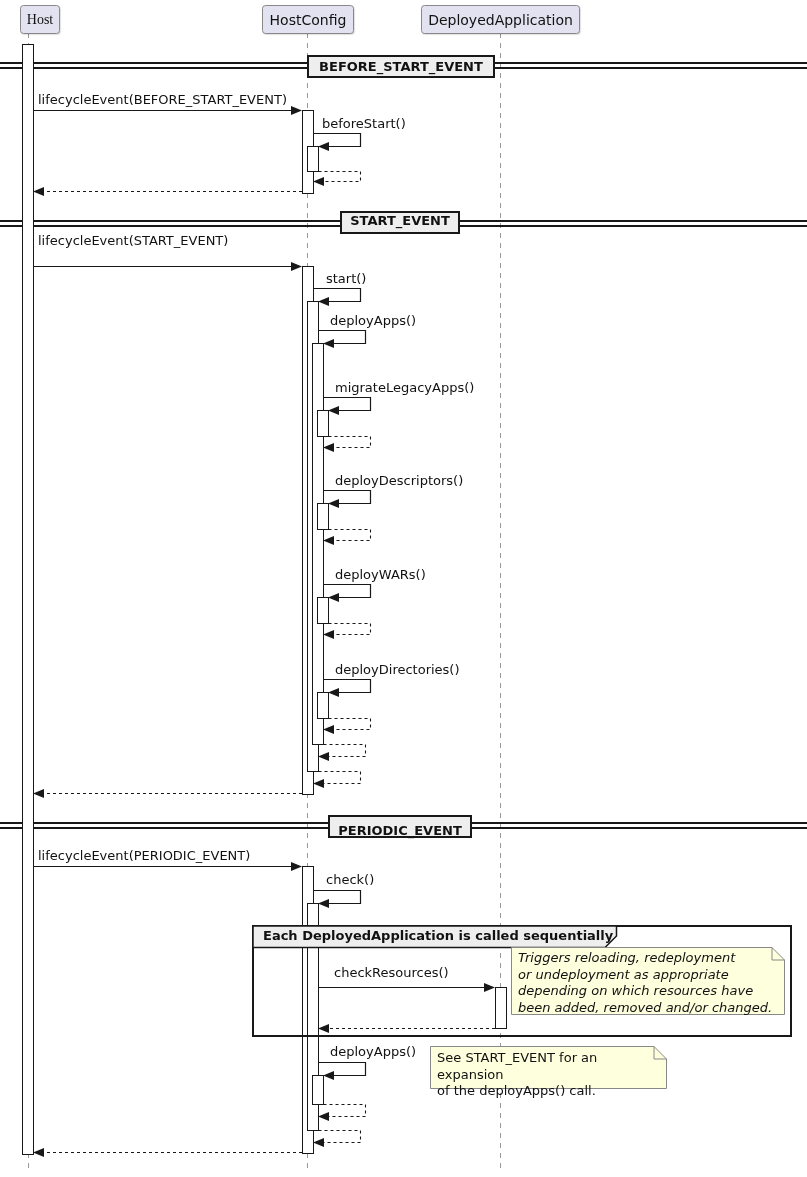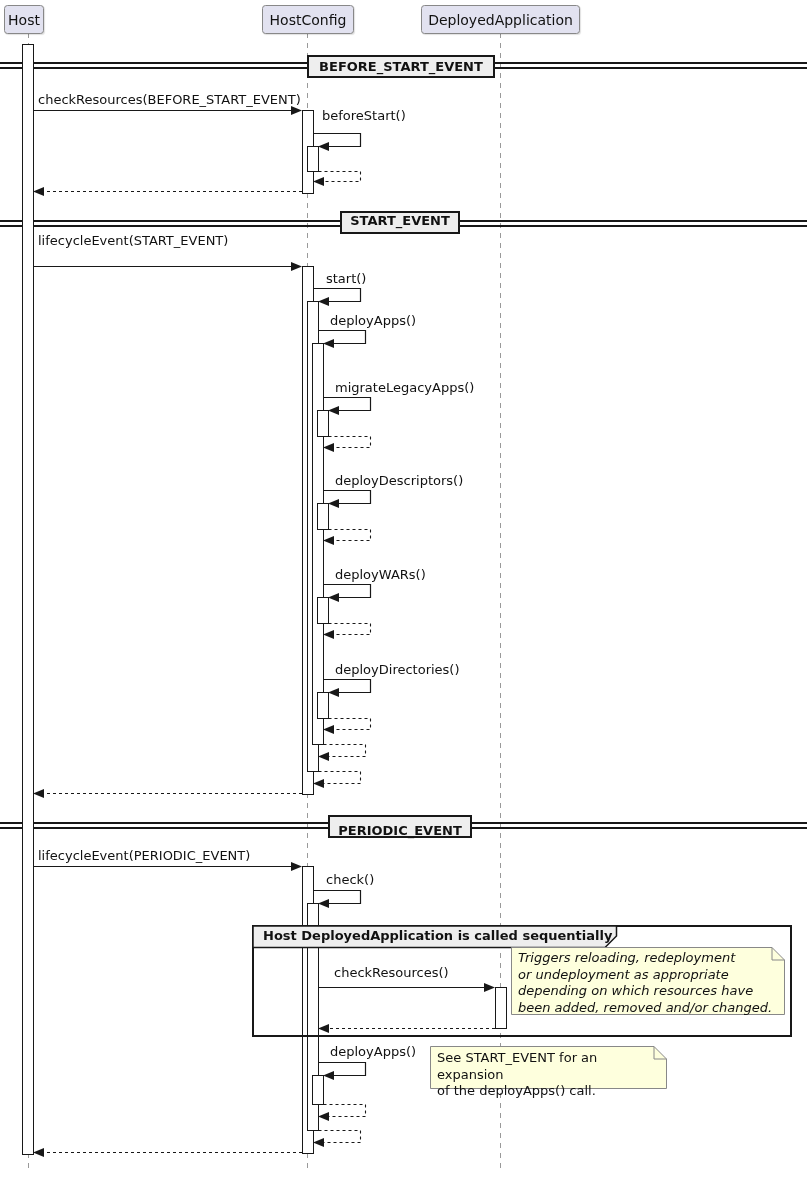--- a/index.html
+++ b/index.html
@@ -126,49 +126,49 @@
     <path d="M253,926 H616.5 V936 L605,947.5 H253 Z" fill="#EEEEEE" stroke="#181818" stroke-width="1.5"></path>
 
     <g>
       <path d="M511.5,947.5 H772 L784.5,960 V1014.5 H511.5 Z" fill="#FEFFDD" stroke="#888" stroke-width="1"></path>
       <path d="M772,947.5 V960 H784.5" fill="none" stroke="#888" stroke-width="1"></path>
       <path d="M430.5,1046.5 H654 L666.5,1059 V1088.5 H430.5 Z" fill="#FEFFDD" stroke="#888" stroke-width="1"></path>
       <path d="M654,1046.5 V1059 H666.5" fill="none" stroke="#888" stroke-width="1"></path>
     </g>
   </svg>
 
-  <div class="participant" style="left:4px;top:5px;width:38px;">
+  <div class="participant" style="left:20px;top:5px;width:38px;font-family:Liberation Serif, serif;">
     <span>Host</span>
   </div>
   <div class="participant" style="left:262px;top:5px;width:90px;">
     <span>HostConfig</span>
   </div>
   <div class="participant" style="left:421px;top:5px;width:157px;">
     <span>DeployedApplication</span>
   </div>
 
   <div class="divider-label" style="left:308px;top:56px;width:186px;height:21px;">BEFORE_START_EVENT</div>
   <div class="divider-label" style="left:341px;top:212px;width:118px;height:16px;">START_EVENT</div>
   <div class="divider-label" style="left:329px;top:816px;width:142px;height:29px;">PERIODIC_EVENT</div>
 
-  <div class="msg-label" style="left:38px;top:92px;">checkResources(BEFORE_START_EVENT)</div>
-  <div class="msg-label" style="left:322px;top:108px;">beforeStart()</div>
+  <div class="msg-label" style="left:38px;top:92px;">lifecycleEvent(BEFORE_START_EVENT)</div>
+  <div class="msg-label" style="left:322px;top:116px;">beforeStart()</div>
   <div class="msg-label" style="left:38px;top:233px;">lifecycleEvent(START_EVENT)</div>
   <div class="msg-label" style="left:326px;top:271px;text-align:center;">start()</div>
   <div class="msg-label" style="left:330px;top:313px;">deployApps()</div>
   <div class="msg-label" style="left:335px;top:380px;">migrateLegacyApps()</div>
   <div class="msg-label" style="left:335px;top:473px;text-align:center;">deployDescriptors()</div>
   <div class="msg-label" style="left:335px;top:567px;">deployWARs()</div>
   <div class="msg-label" style="left:335px;top:662px;">deployDirectories()</div>
   <div class="msg-label" style="left:38px;top:848px;">lifecycleEvent(PERIODIC_EVENT)</div>
   <div class="msg-label" style="left:326px;top:872px;">check()</div>
   <div class="msg-label" style="left:334px;top:965px;">checkResources()</div>
   <div class="msg-label" style="left:330px;top:1044px;">deployApps()</div>
 
-  <div class="group-title" style="left:253px;top:925px;width:355px;">Host DeployedApplication is called sequentially</div>
+  <div class="group-title" style="left:253px;top:925px;width:355px;">Each DeployedApplication is called sequentially</div>
 
   <div class="note-text" style="left:518px;top:950px;width:260px;font-style:italic;">Triggers reloading, redeployment
 or undeployment as appropriate
 depending on which resources have
 been added, removed and/or changed.</div>
   <div class="note-text" style="left:437px;top:1050px;width:225px;">See START_EVENT for an expansion
 of the deployApps() call.</div>
 
 </div>
 

